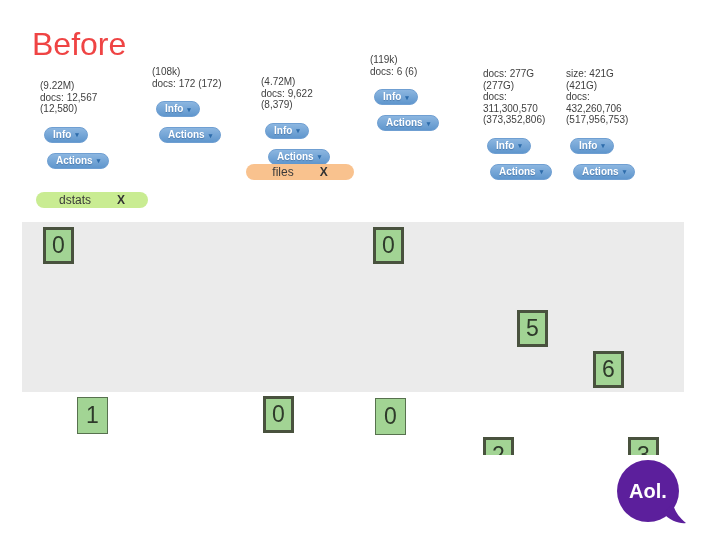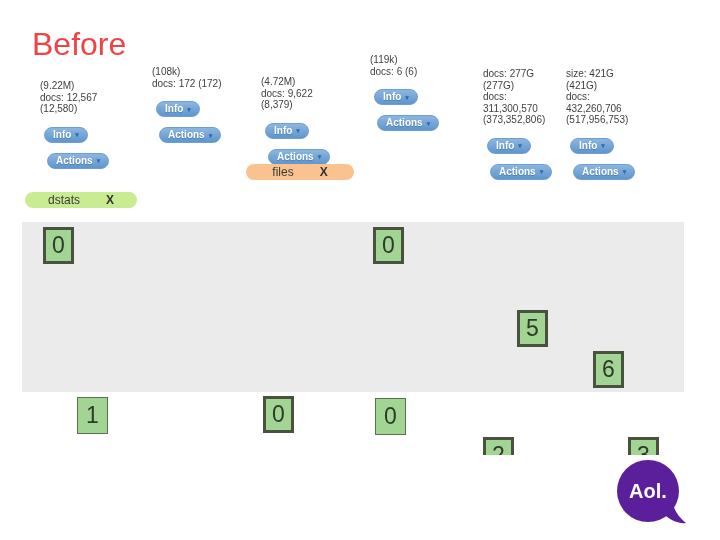--- a/index.html
+++ b/index.html
@@ -29,21 +29,21 @@
     text-shadow:0 1px 1px rgba(40,80,130,0.45);
   }
   .pill-btn .caret { font-size:7px; color:#2d6cab; text-shadow:none; transform:translateY(0.5px); }
   
   .tab {
     position:absolute; height:16px; border-radius:8px;
     display:flex; align-items:center; justify-content:center; gap:26px;
     font-size:12px; color:#3a3a3a;
   }
   .tab-files { left:246px; top:164px; width:108px; background:#f9c28e; }
-  .tab-dstats { left:25px;  top:192px; width:112px; background:#c9ec92; }
+  .tab-dstats { left:36px;  top:192px; width:112px; background:#c9ec92; }
   .tab .tab-close { font-weight:bold; color:#333; cursor:pointer; }
   
   .shard-region {
     position:absolute; left:0; top:215px; width:720px; height:240px;
     overflow:hidden;
   }
   .shard-panel {
     position:absolute; left:22px; top:7px; width:662px; height:170px;
     background:#ebebeb;
   }

